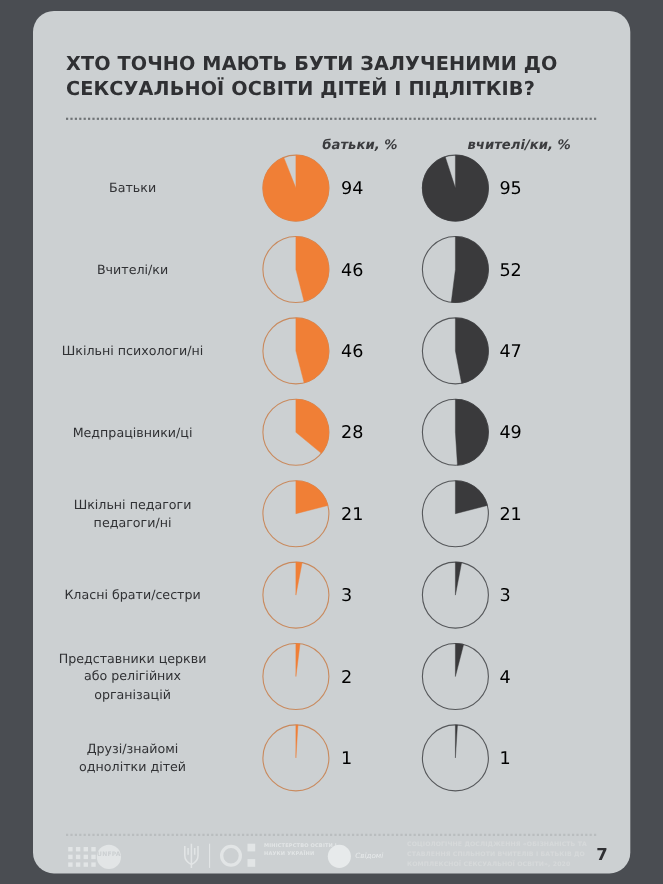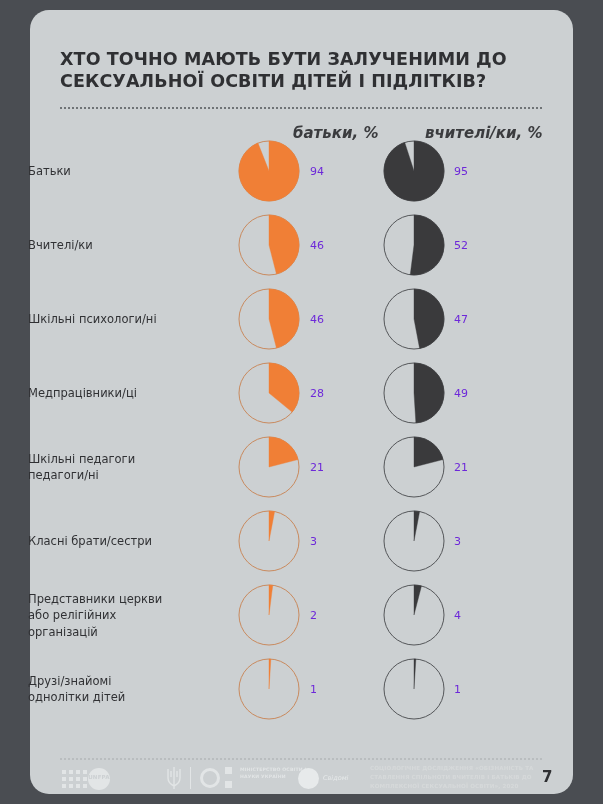--- a/index.html
+++ b/index.html
@@ -24,49 +24,49 @@
     text-transform:uppercase;
   }
   .title .l2{display:block;}
   .divider{
     position:absolute;left:30px;top:97px;width:482px;height:0;
     border-top:2px dotted #6f7376;
   }
   
   .col-head{
     position:absolute;top:114px;
-    font-size:15px;font-style:italic;font-weight:bold;
+    font-size:12px;font-style:italic;font-weight:bold;
     color:#3b3c3f;
     padding-left:16px;
   }
   .col-head.parents{left:247px;}
   .col-head.teachers{left:379px;}
   
   .rows{position:absolute;left:0;top:124px;width:543px;}
   .row{
     position:relative;
     height:74px;
   }
   .row .label{
     position:absolute;right:360px;top:50%;
     transform:translateY(-50%);
     width:185px;
-    text-align:left;
+    text-align:center;
     font-size:11.5px;color:#303134;line-height:1.42;
   }
   .pie-wrap{
     position:absolute;top:50%;transform:translateY(-50%);
     width:62px;height:62px;
   }
   .pie-wrap.p{left:208px;}
   .pie-wrap.t{left:353px;}
   .pie-wrap svg{display:block;width:62px;height:62px;overflow:visible;}
   .val{
     position:absolute;top:50%;transform:translateY(-50%);
-    font-size:11px;color:#6d28d9;
+    font-size:16px;color:#000000;
   }
   .val.p{left:280px;}
   .val.t{left:424px;}
   
   .foot-divider{
     position:absolute;left:30px;top:748px;width:482px;height:0;
     border-top:2px dotted #b9bdbf;
   }
   .footer{
     position:absolute;left:0;top:752px;width:543px;height:34px;

